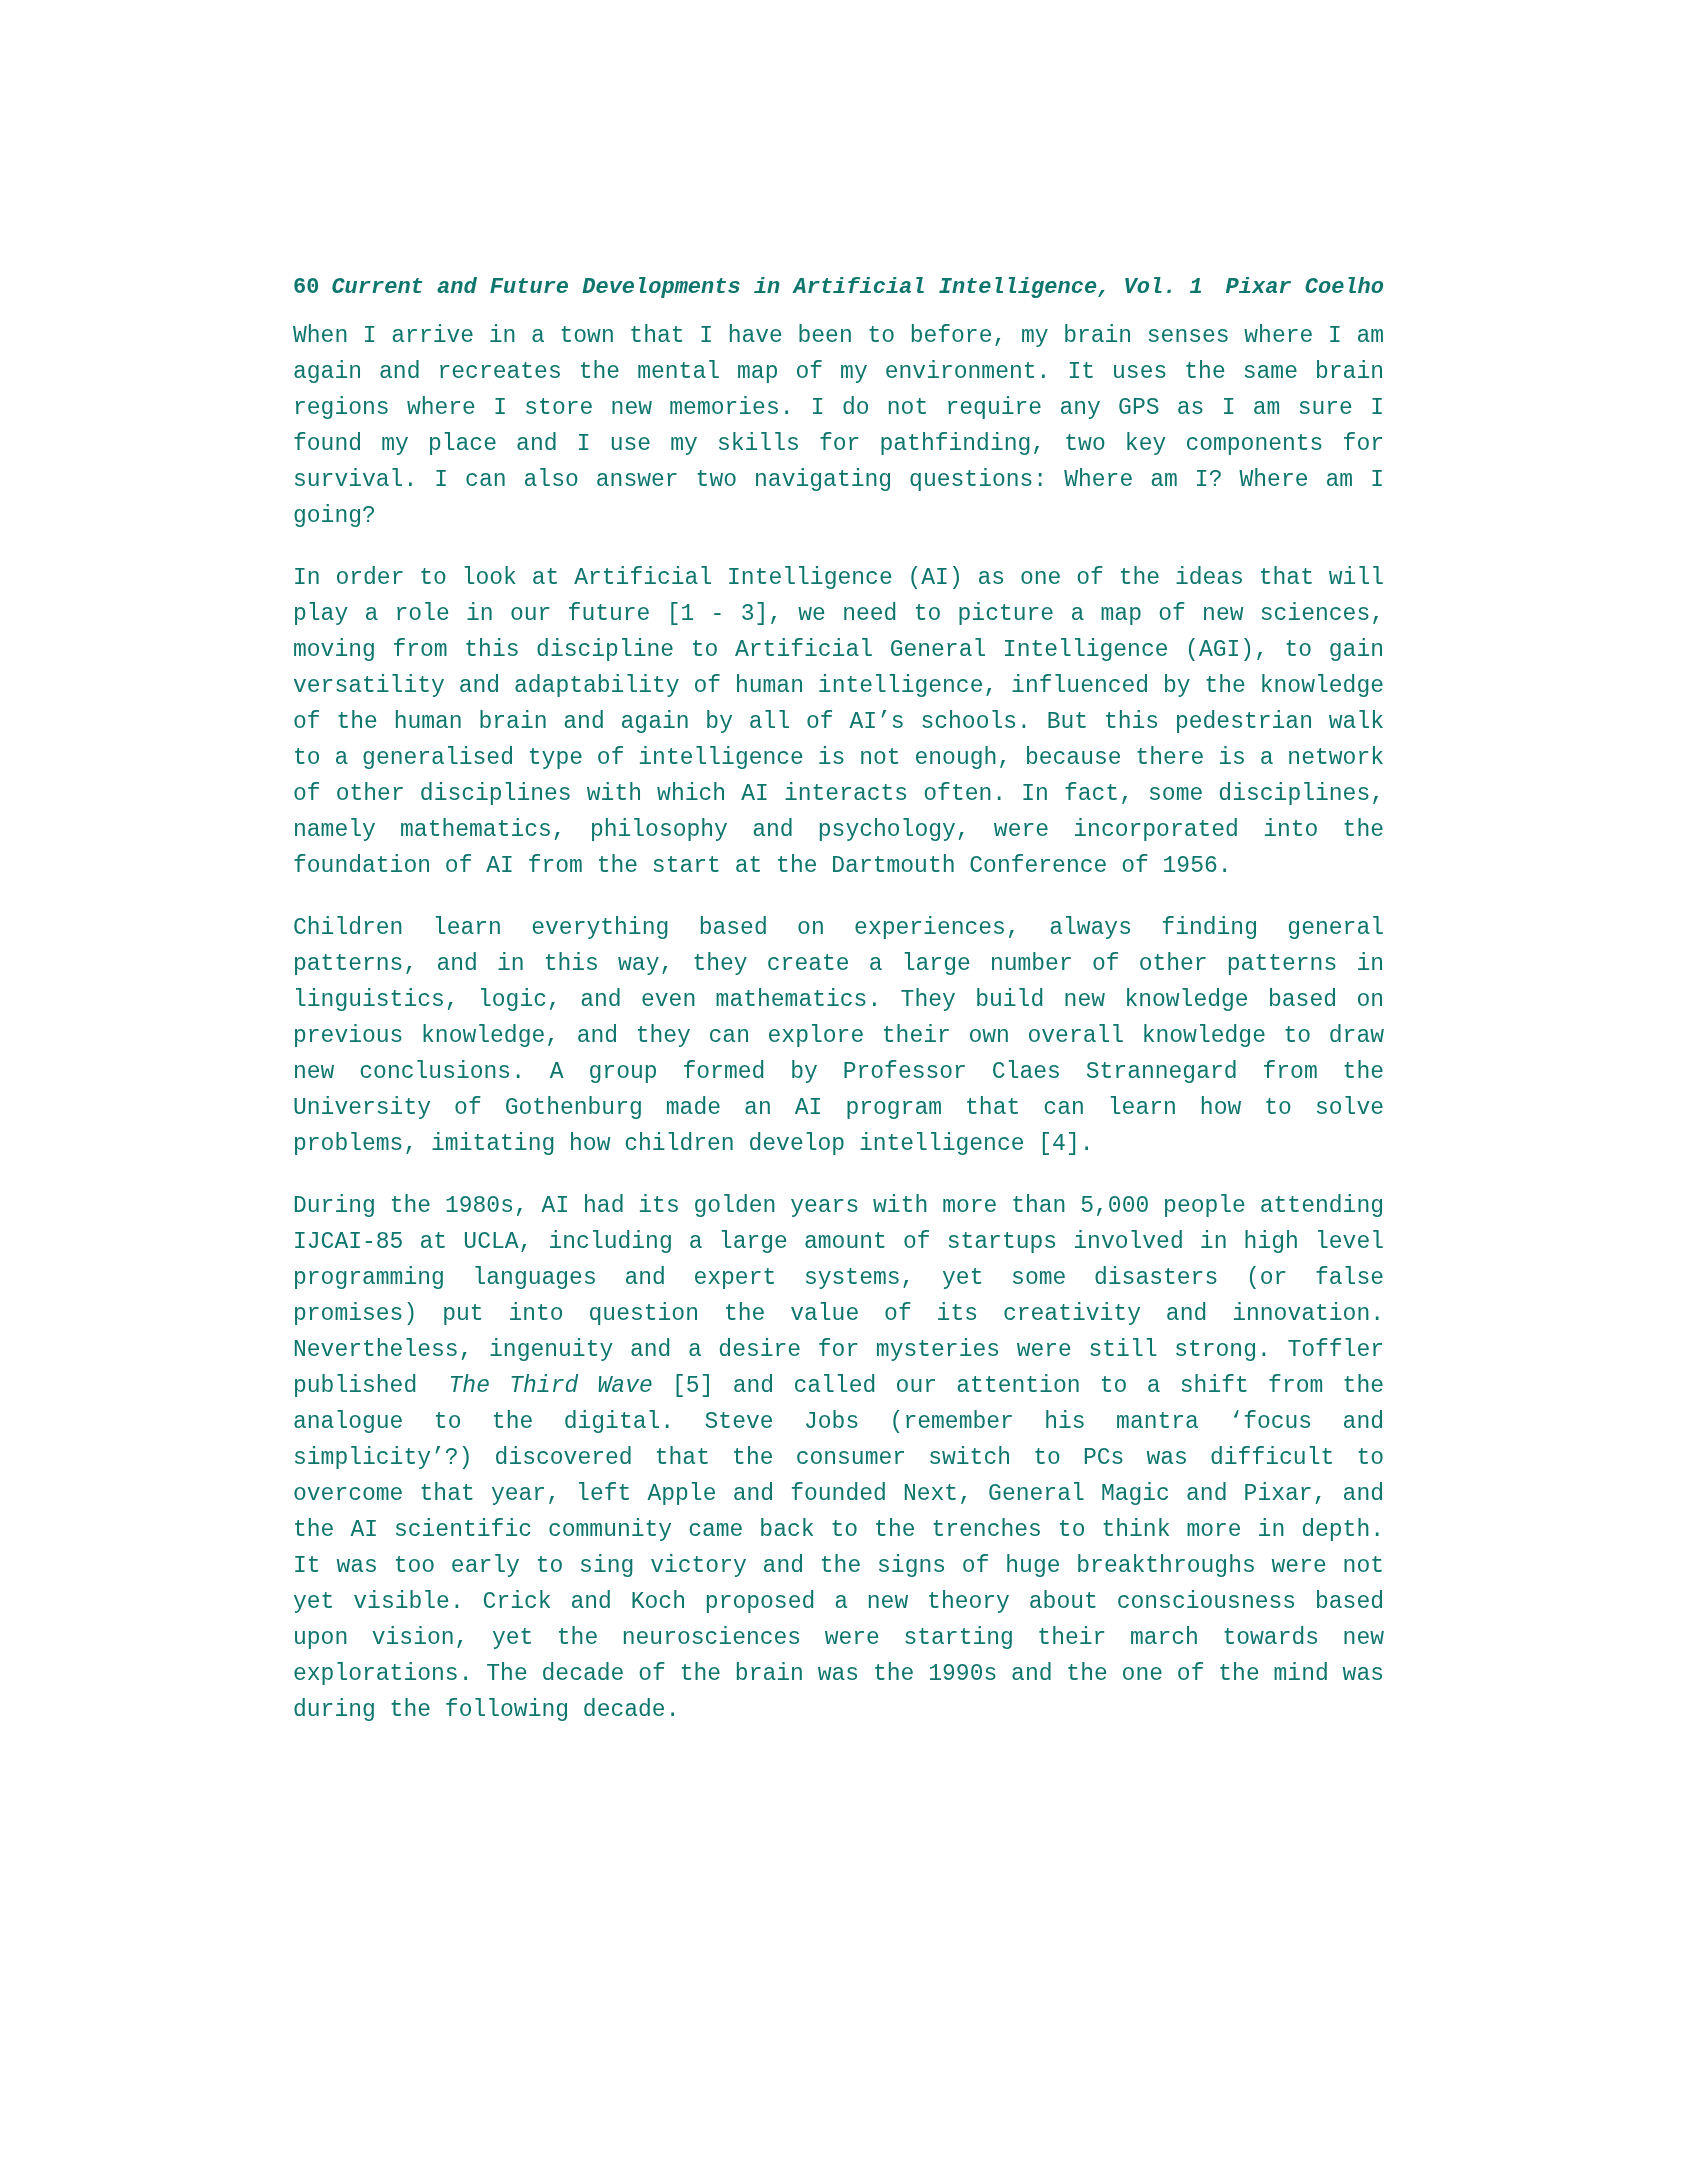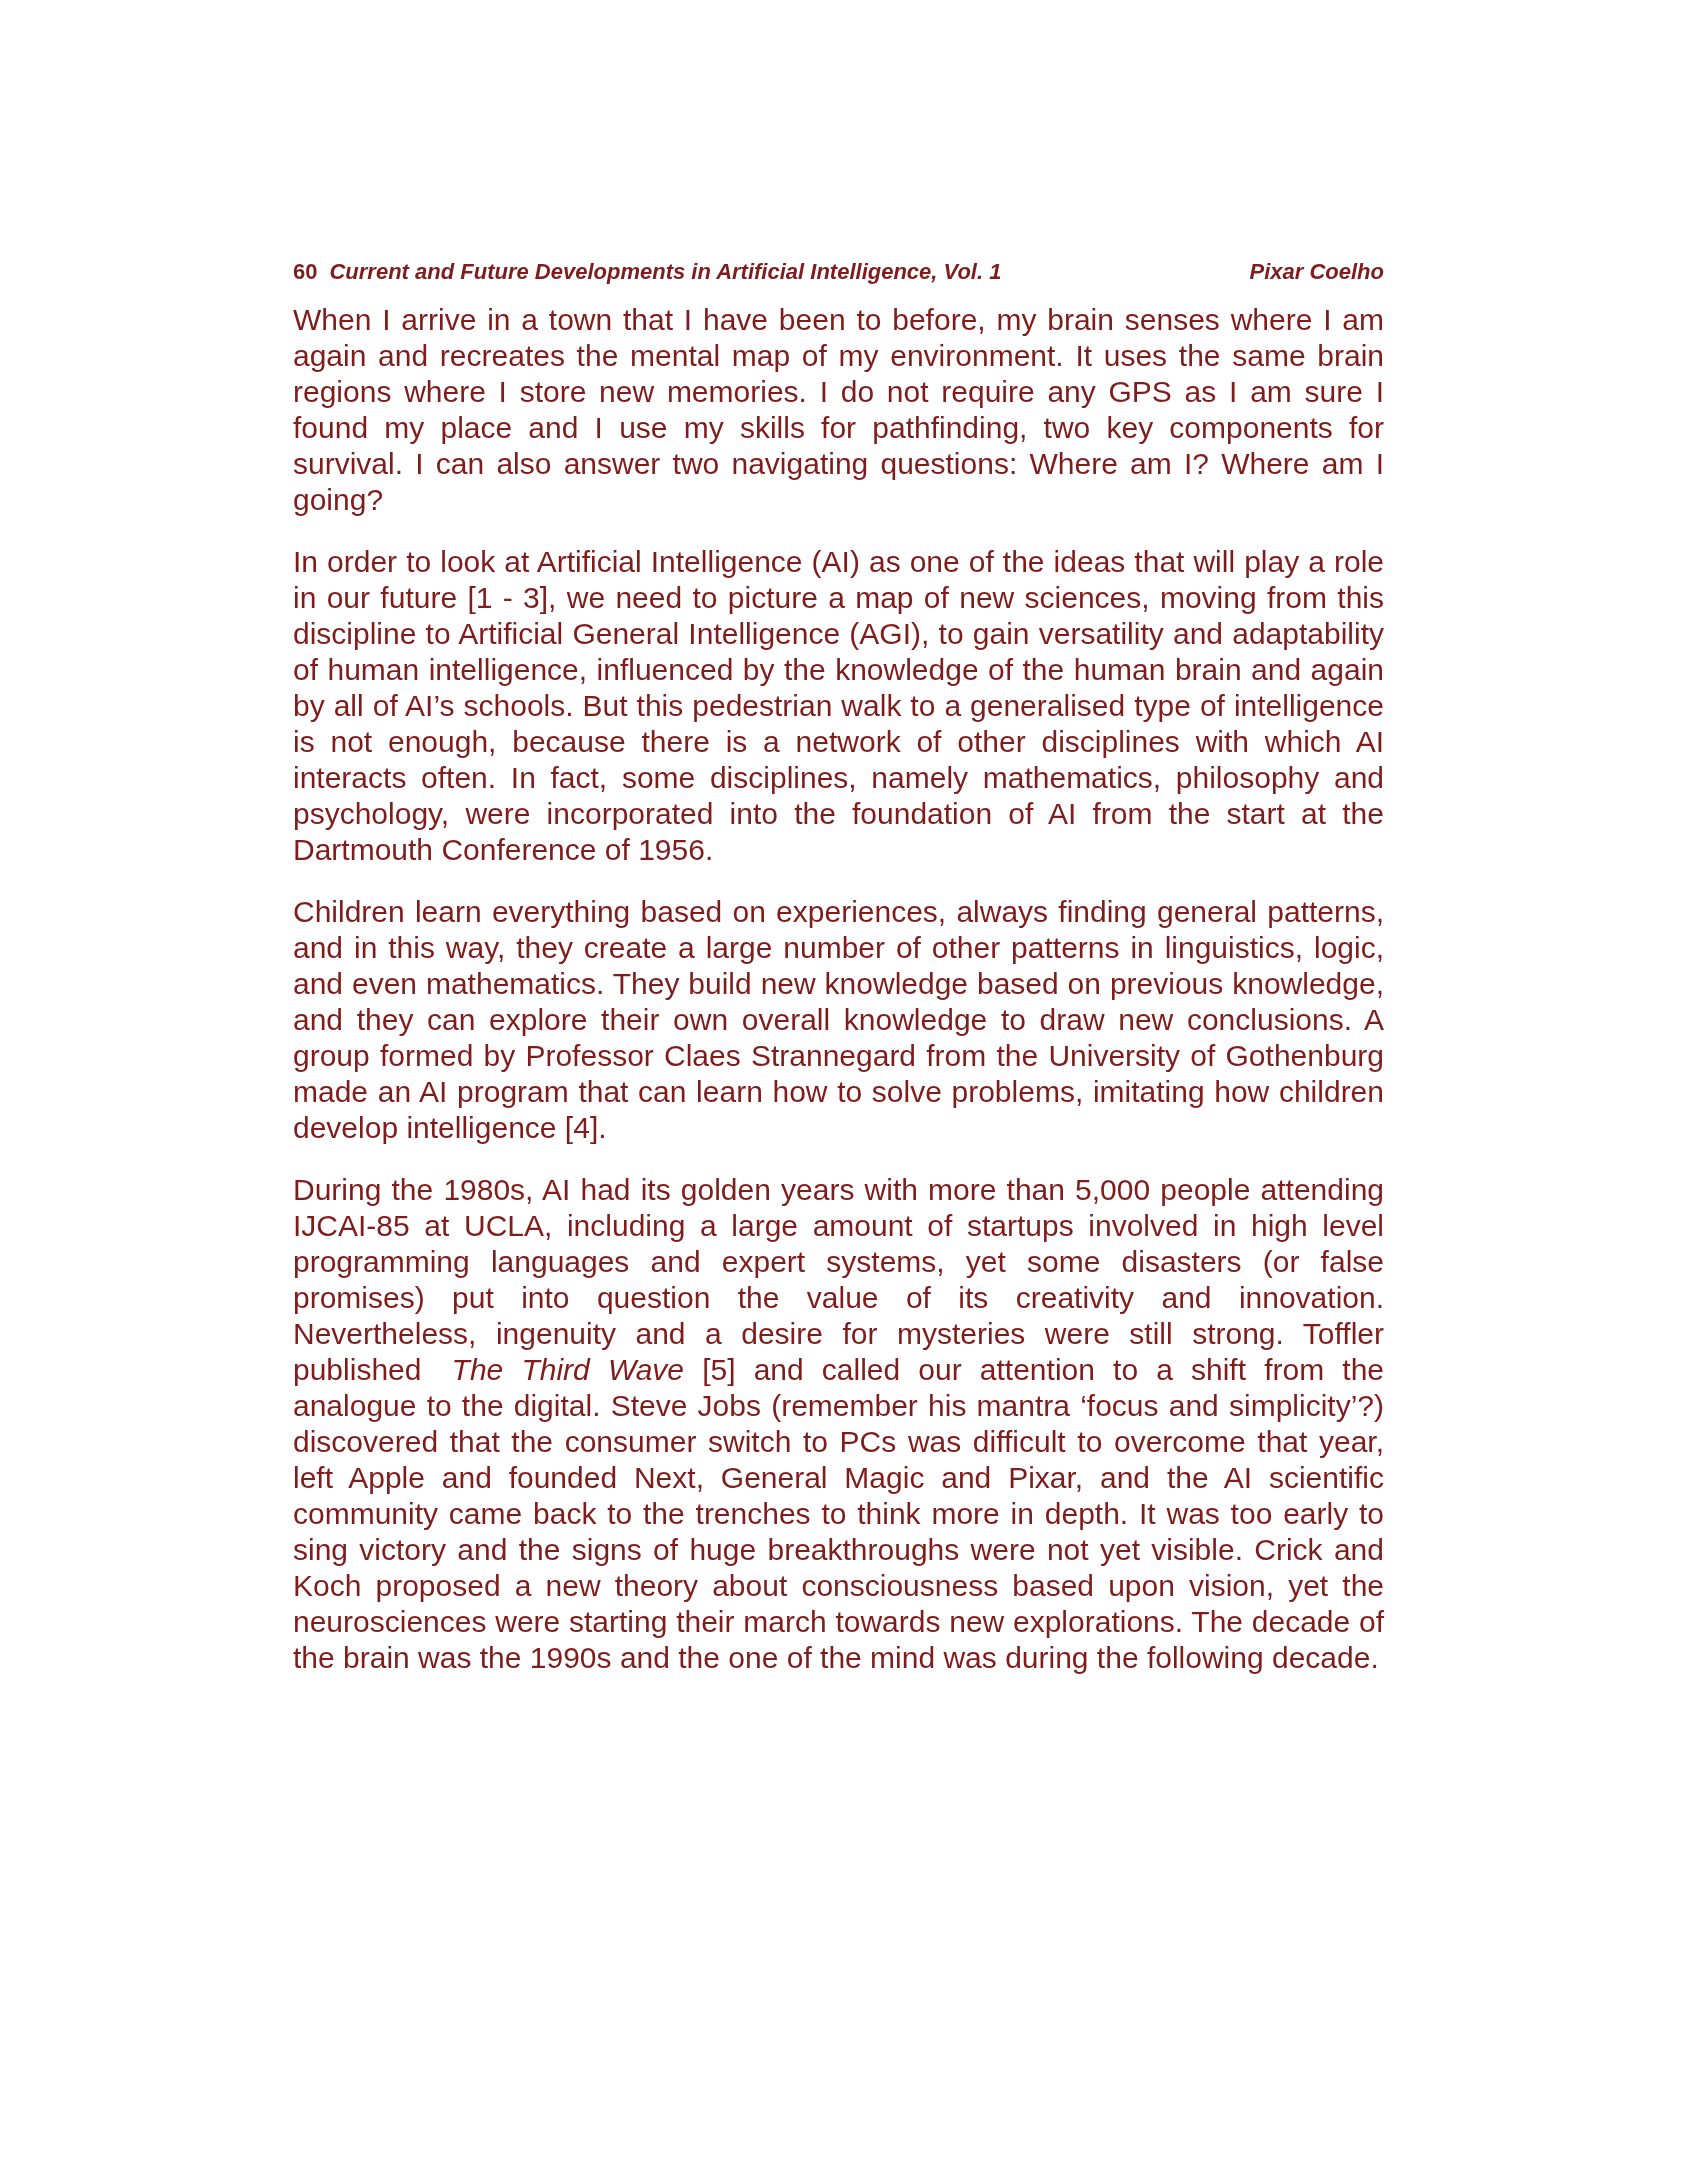--- a/index.html
+++ b/index.html
@@ -1,20 +1,20 @@
 <!DOCTYPE html>
 <html><head>
 <meta charset="utf-8">
 <style>
   html, body { margin:0; padding:0; background:#ffffff; }
   body { width:1683px; height:2178px; position:relative; overflow:hidden; }
-  .page { position:absolute; left:293px; top:254px; width:1091px; color:#7f1d1d; font-family:Liberation Sans, sans-serif; }
+  .page { position:absolute; left:293px; top:270px; width:1091px; color:#0f766e; font-family:Liberation Mono, monospace; }
   .header { display:flex; justify-content:space-between; font-size:22px; font-weight:bold; font-style:italic; height:36px; line-height:36px; margin-bottom:12px; }
   .header .pg { font-style:normal; margin-right:12px; }
-  p { margin:0 0 26px 0; font-size:30px; line-height:36px; text-align:justify; }
+  p { margin:0 0 26px 0; font-size:23px; line-height:36px; text-align:justify; }
   em { font-style:italic;margin-left:12px; }
 </style>
 </head>
 <body>
 
 <div class="page">
   <div class="header">
     <span><span class="pg">60</span><span>Current and Future Developments in Artificial Intelligence, Vol. 1</span></span>
     <span>Pixar Coelho</span>
   </div>

